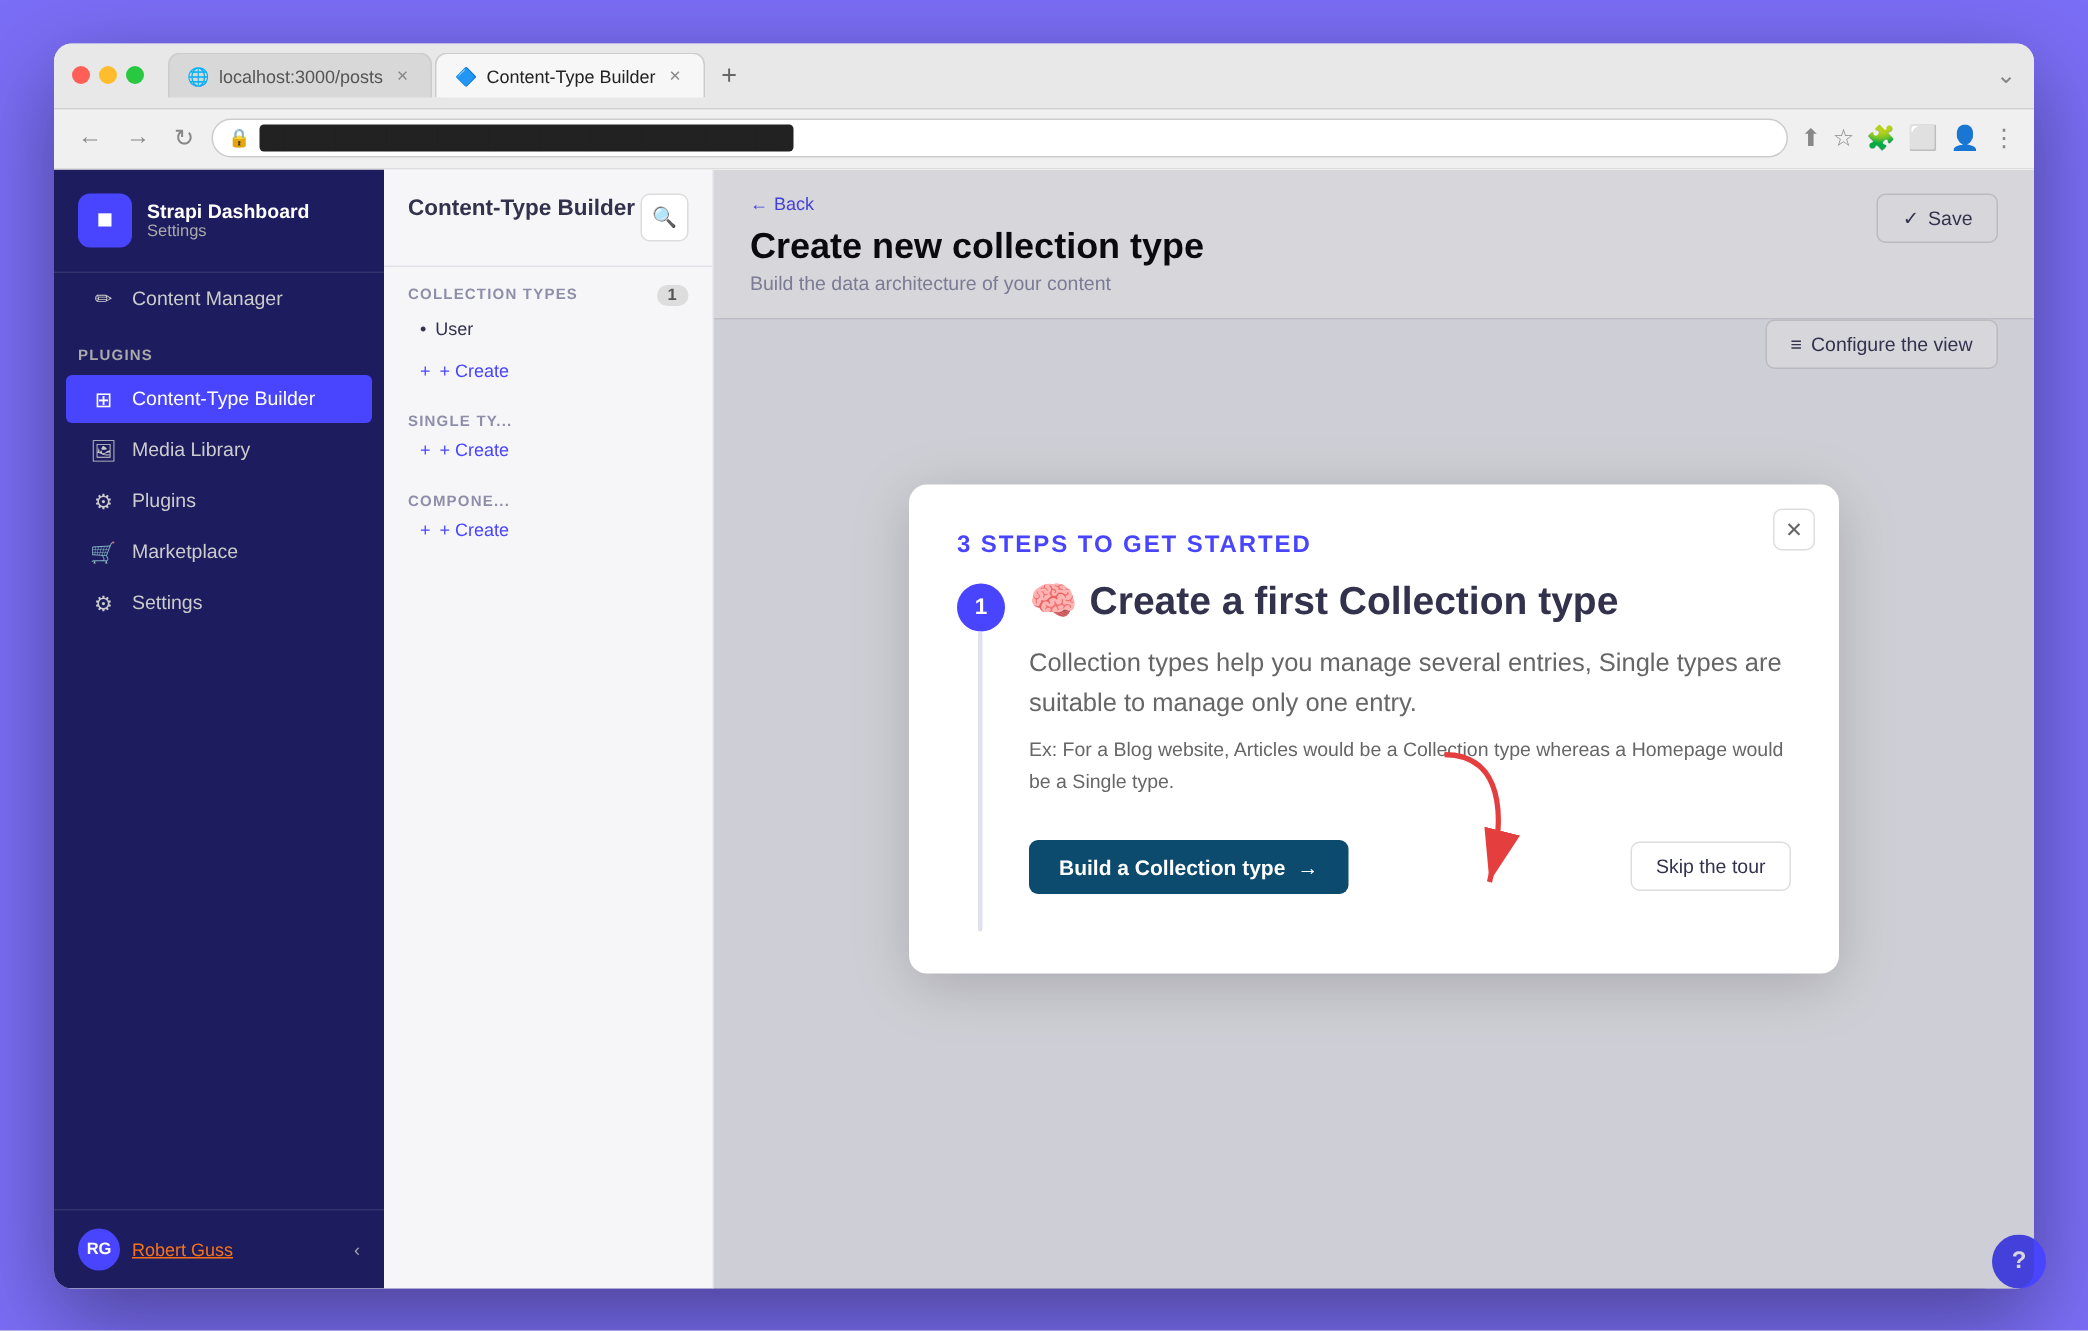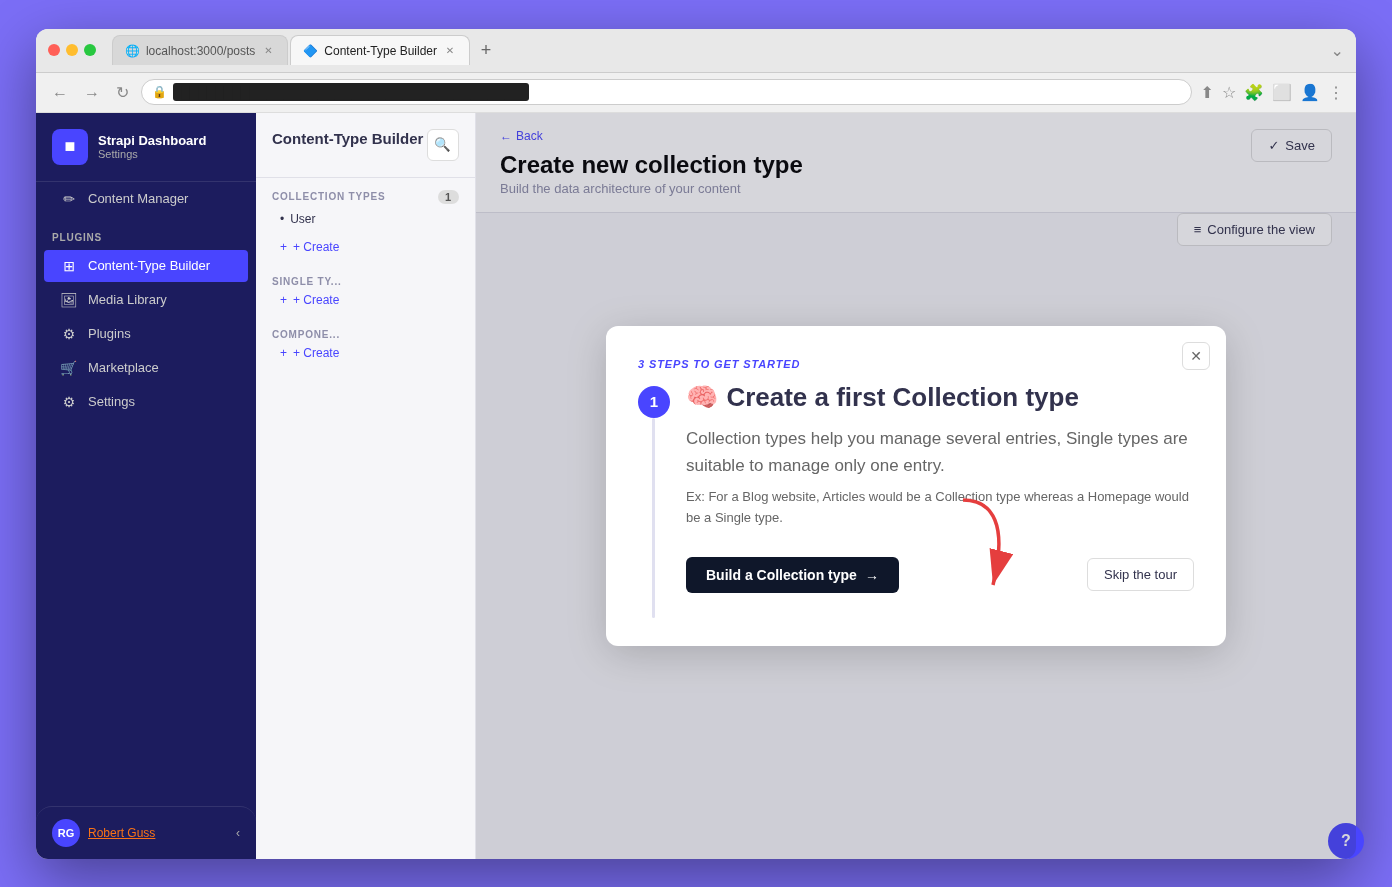--- a/index.html
+++ b/index.html
@@ -212,21 +212,20 @@
 
     .sidebar-icon { font-size: 14px; width: 18px; text-align: center; }
 
     .sidebar-footer {
       margin-top: auto;
       padding: 12px 16px;
       border-top: 1px solid rgba(255,255,255,0.1);
       display: flex;
       align-items: center;
       gap: 8px;
-      border-radius: 16px;
     }
 
     .avatar {
       width: 28px;
       height: 28px;
       border-radius: 50%;
       background: #4945ff;
       display: flex;
       align-items: center;
       justify-content: center;
@@ -423,27 +422,26 @@
       display: flex;
       align-items: center;
       justify-content: center;
       cursor: pointer;
       font-size: 14px;
       color: #666;
       background: white;
     }
 
     .modal-step-label {
-      font-size: 11px;
+      font-size: 16px;
       font-weight: 700;
       color: #4945ff;
       letter-spacing: 0.08em;
       text-transform: uppercase;
       margin-bottom: 12px;
-      font-style: italic;
     }
 
     .modal-step-row {
       display: flex;
       align-items: flex-start;
       gap: 16px;
     }
 
     .step-number {
       width: 32px;
@@ -502,21 +500,21 @@
       align-items: center;
       justify-content: space-between;
       margin-top: 28px;
     }
 
     .build-btn {
       display: flex;
       align-items: center;
       gap: 8px;
       padding: 10px 20px;
-      background: #0f172a;
+      background: #0c4a6e;
       color: white;
       border: none;
       border-radius: 6px;
       font-size: 14px;
       font-weight: 600;
       cursor: pointer;
     }
 
     .skip-btn {
       padding: 8px 16px;

